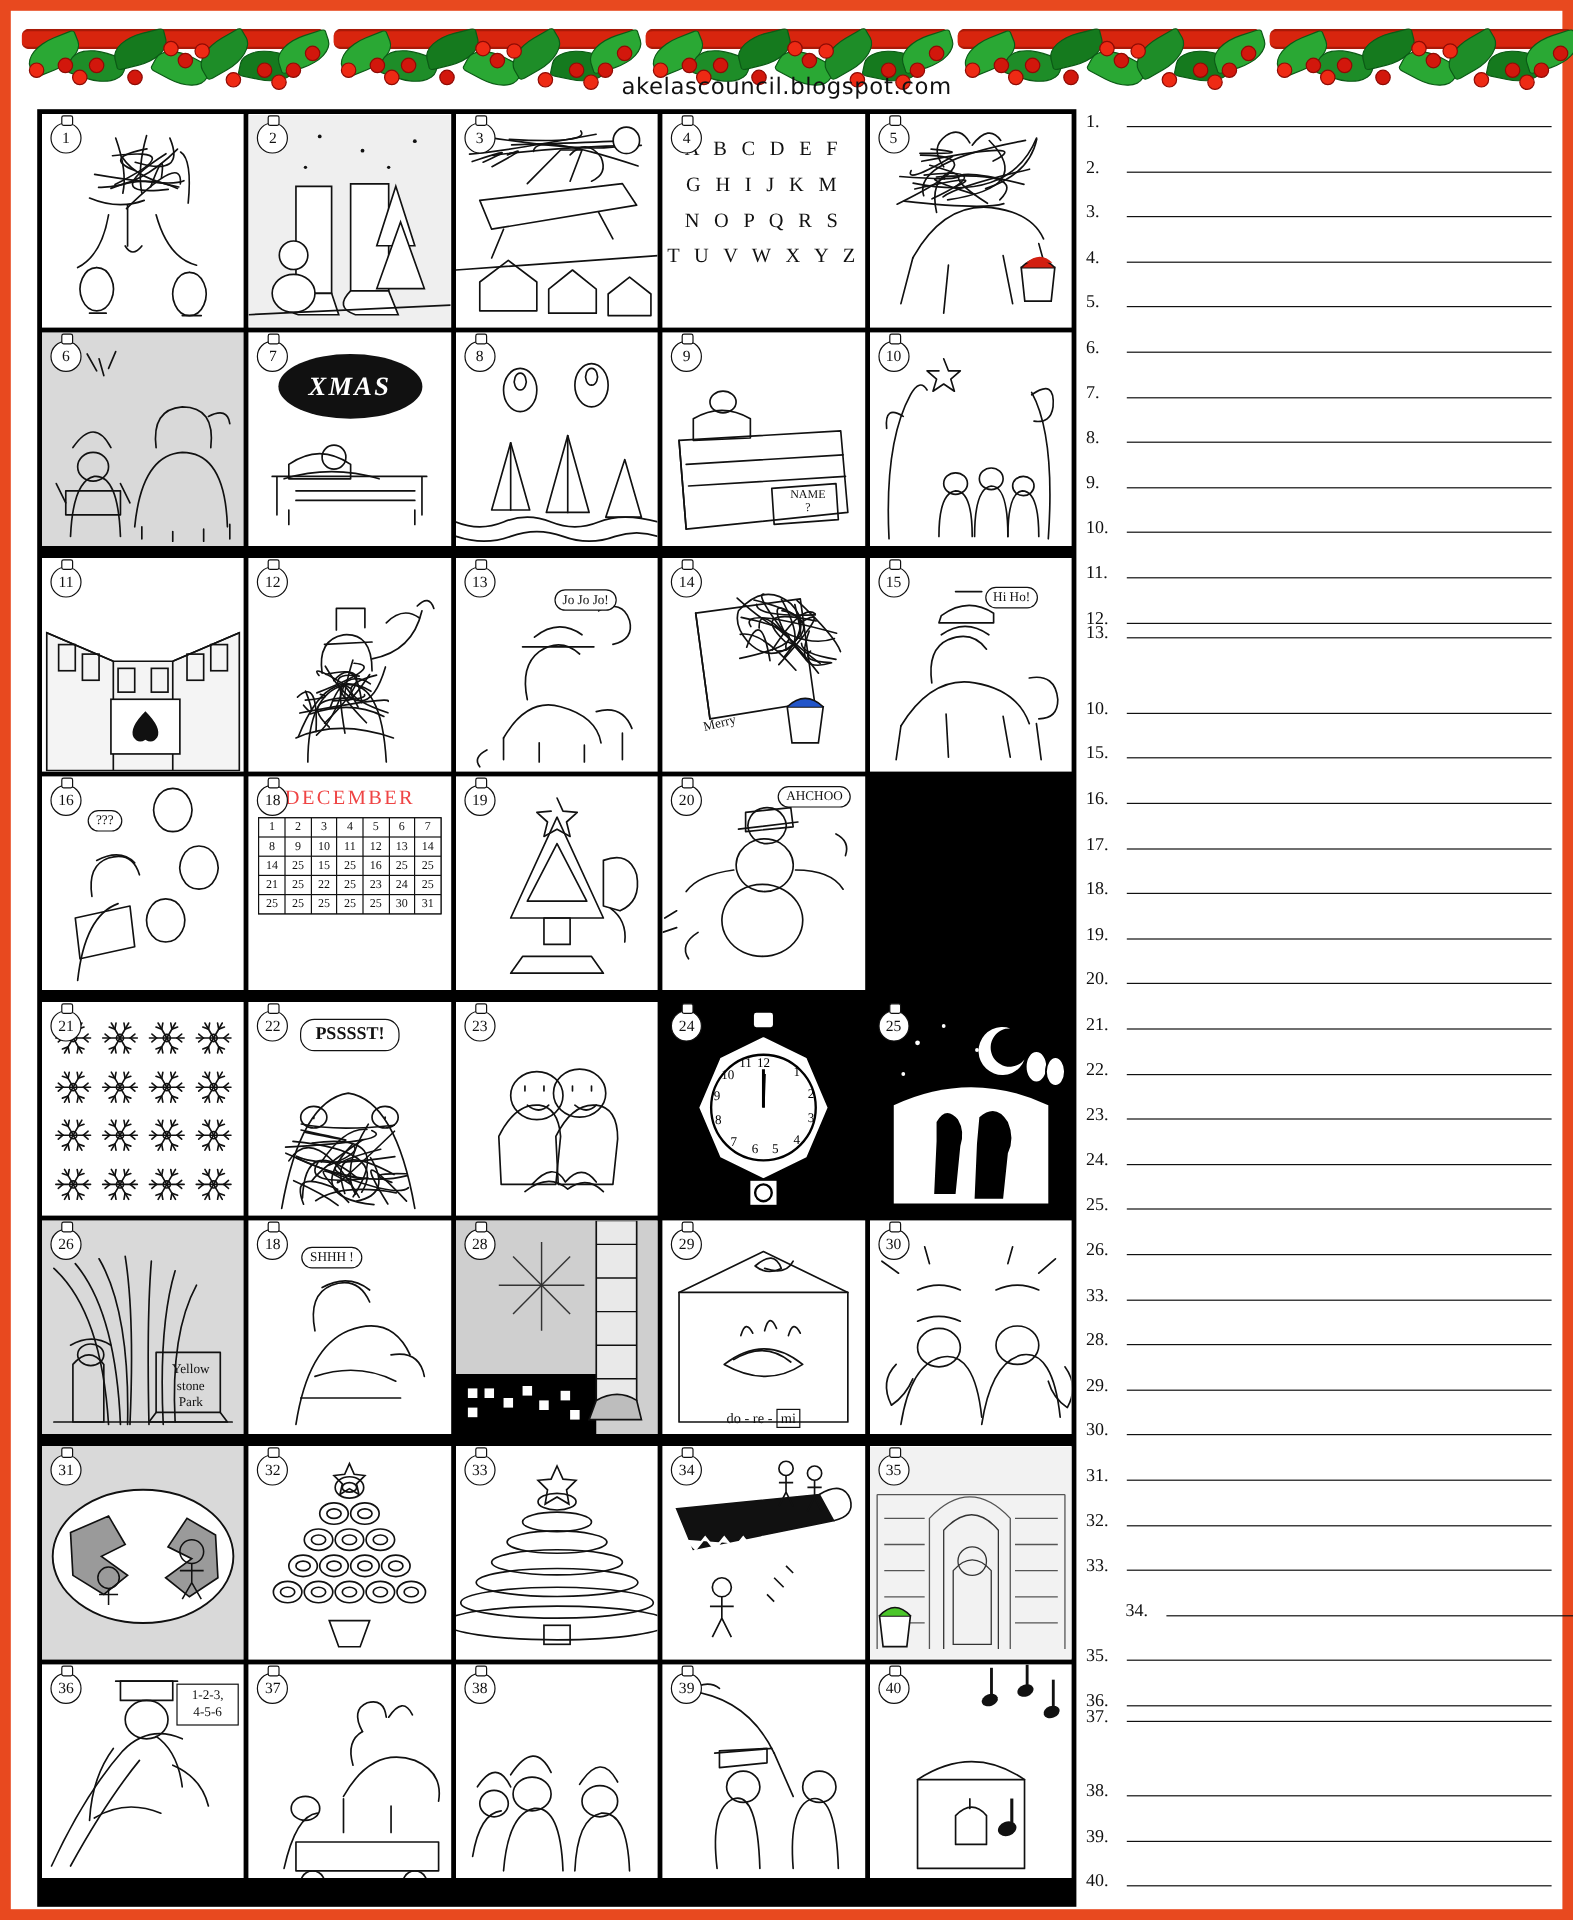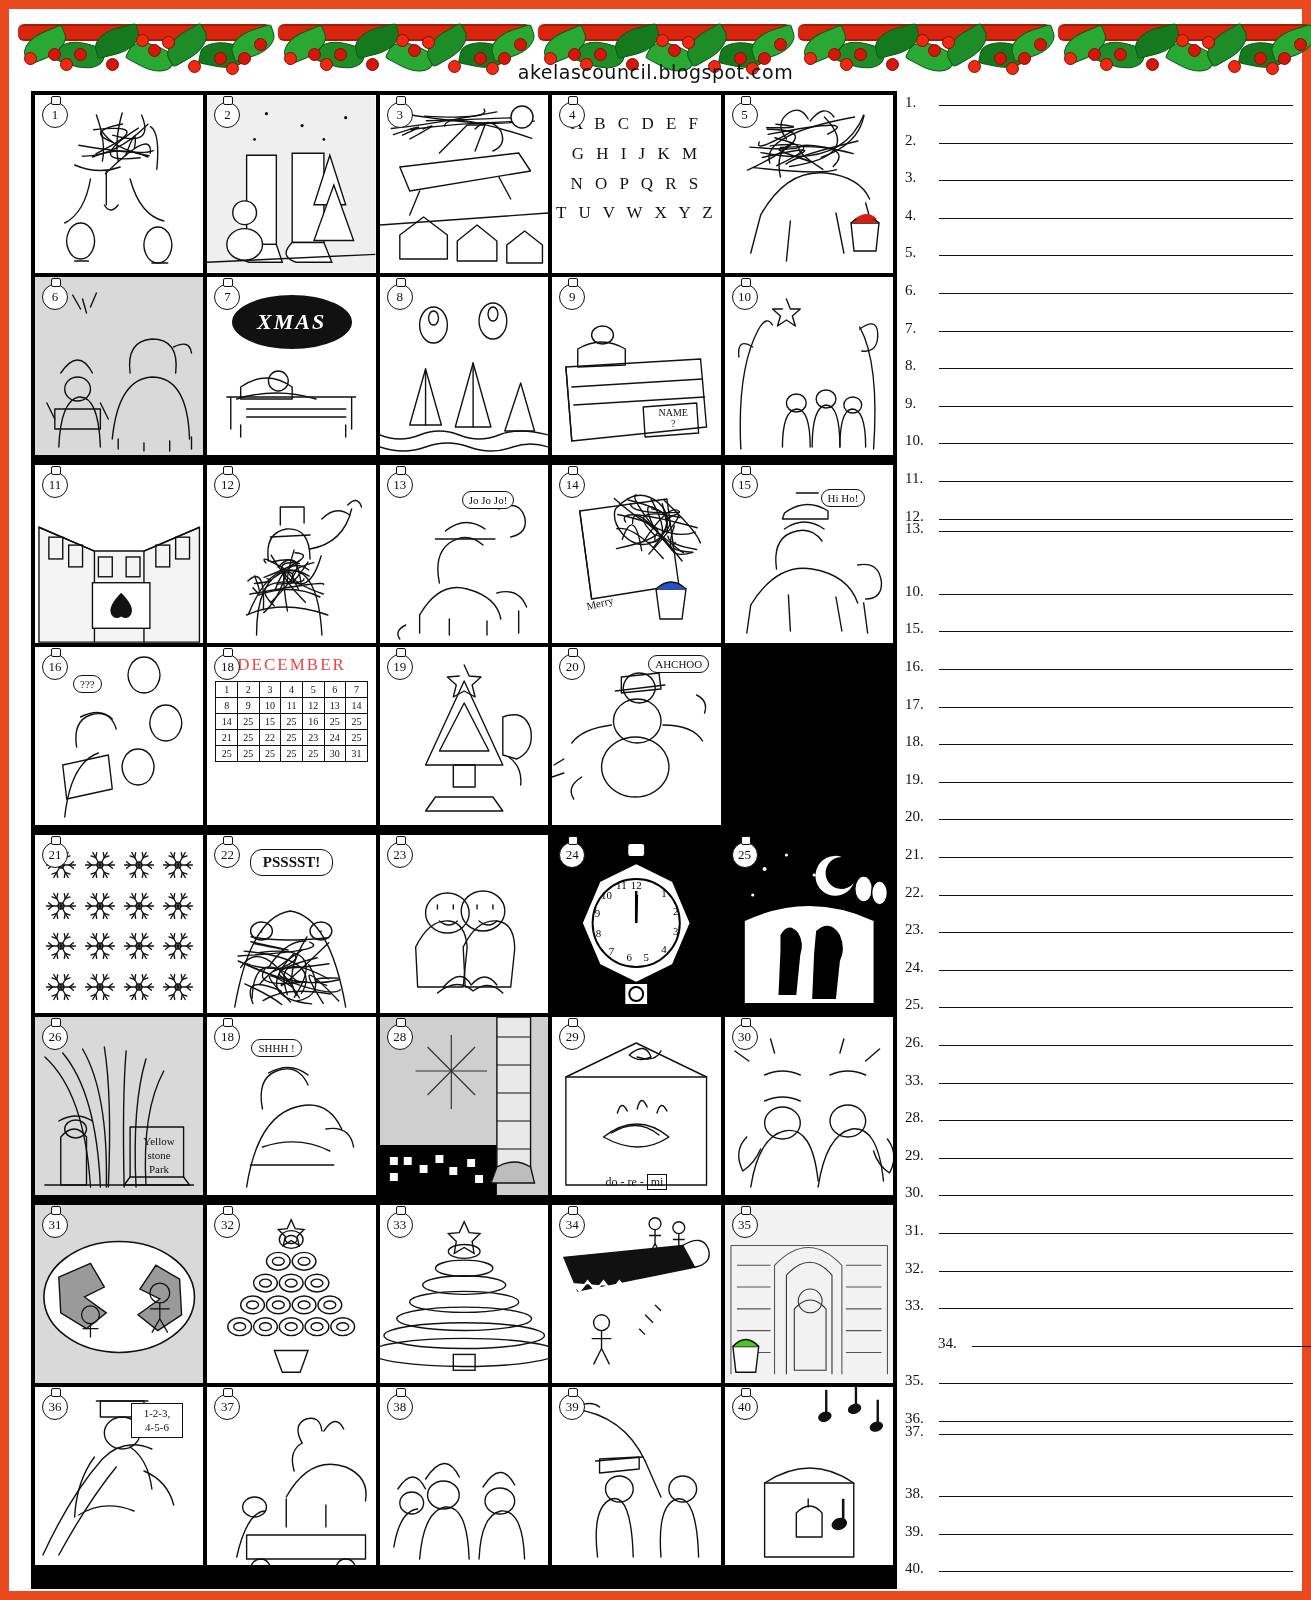--- a/index.html
+++ b/index.html
@@ -1578,21 +1578,21 @@
                 <path d="M24,168 q30,-54 58,-88"></path>
                 <path d="M70,46 a18,16 0 1,1 36,0 a18,16 0 1,1 -36,0"></path>
                 <path d="M66,30 l44,0 l0,-16 l-44,0z"></path>
                 <path d="M62,14 l52,0"></path>
                 <path d="M96,60 q18,12 22,42"></path>
                 <path d="M60,70 q-18,24 -20,60"></path>
                 <path d="M110,84 q24,10 30,34"></path>
                 <path d="M44,128 q26,-16 56,-4"></path>
               </g>
             </svg>
-            <div style="position:absolute;left:96px;top:16px;width:52px;border:1.3px solid #111;background:#fff;font-family:'Liberation Serif',serif;font-size:11px;line-height:1.3;text-align:center;color:#111;padding:2px">1-2-3,<br>4-5-6</div>
+            <div style="position:absolute;left:112px;top:16px;width:52px;border:1.3px solid #111;background:#fff;font-family:'Liberation Serif',serif;font-size:11px;line-height:1.3;text-align:center;color:#111;padding:2px">1-2-3,<br>4-5-6</div>
           </div>
           <div class="num-badge">36</div>
         </div>
         <div class="cell" title="reindeer on a cart with elves">
           <div class="art">
             <svg viewBox="0 0 170 178" preserveAspectRatio="none">
               <g fill="none" stroke="#111" stroke-width="1.4" stroke-linecap="round" stroke-linejoin="round">
                 <path d="M80,110 q24,-42 60,-30 q24,10 20,34"></path>
                 <path d="M88,84 q-6,-20 8,-28"></path>
                 <path d="M96,56 q-10,-18 4,-24 q14,-4 16,12"></path>

